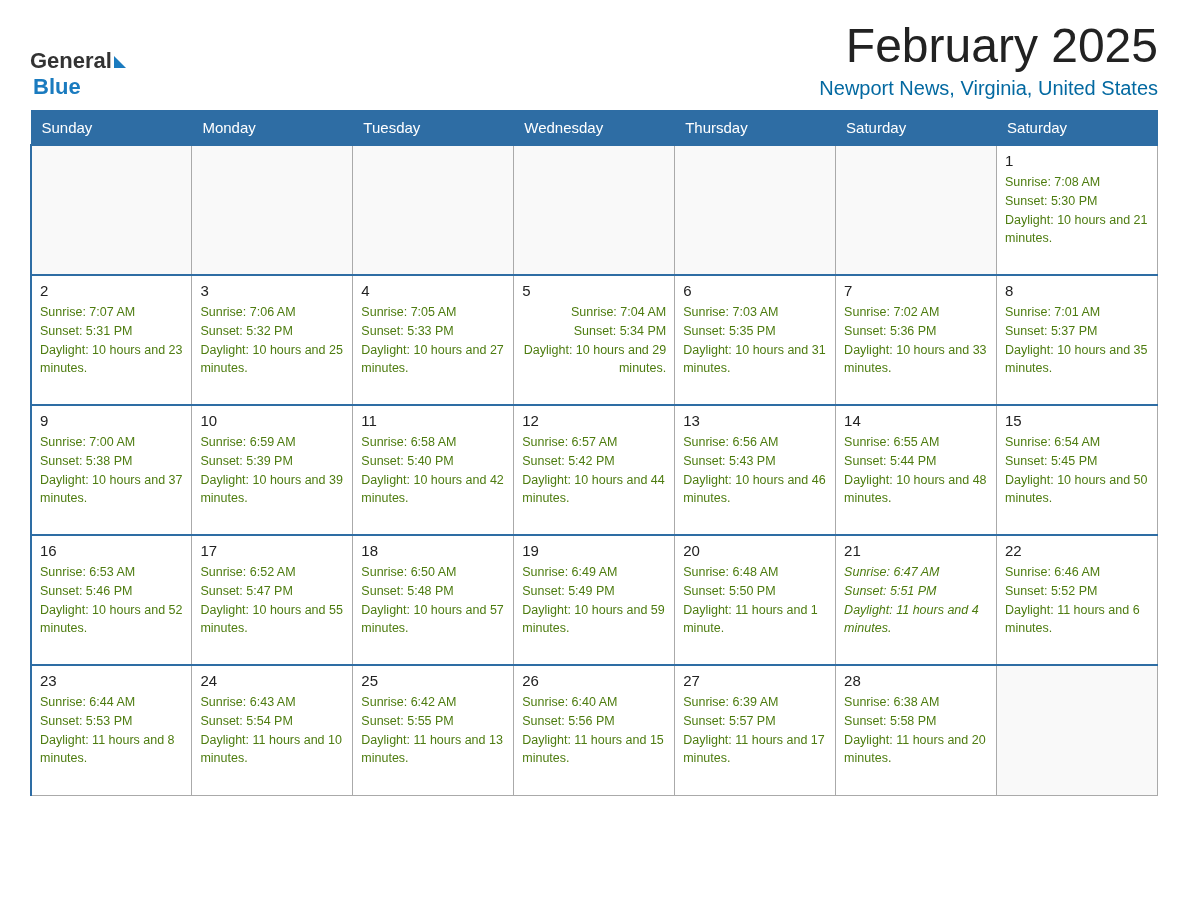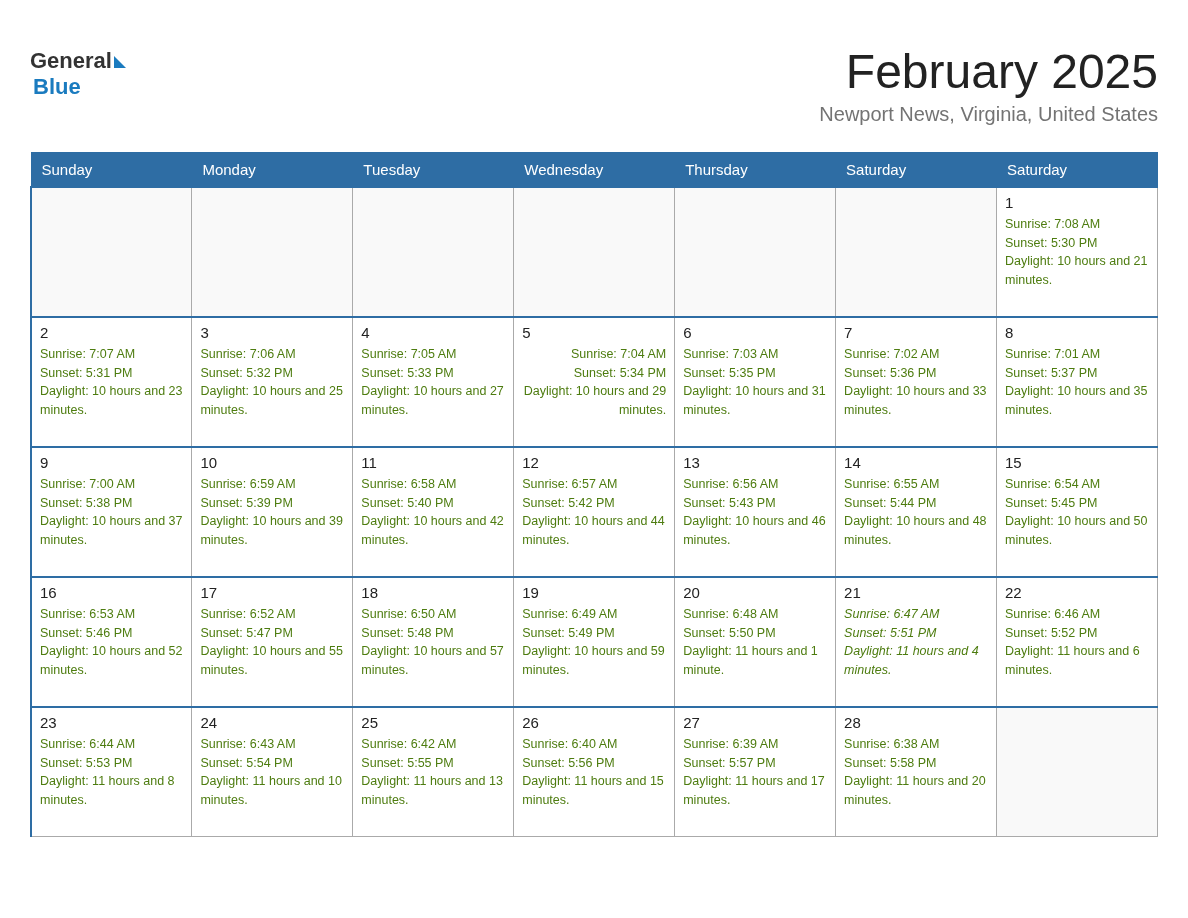--- a/index.html
+++ b/index.html
@@ -46,31 +46,30 @@
       margin-left: 3px;
     }
     .title-block {
       text-align: right;
     }
     .month-title {
       font-size: 48px;
       font-weight: normal;
       color: #222;
       line-height: 1.1;
-      margin-top: 26px;
     }
     .location-title {
       font-size: 20px;
-      color: #737373;
+      color: #0369a1;
       margin-top: 4px;
     }
     .calendar {
       width: 100%;
       border-collapse: collapse;
-      margin-top: 26px;
+      margin-top: 10px;
     }
     .calendar th {
       background-color: #2e6da4;
       color: #fff;
       font-size: 15px;
       font-weight: normal;
       padding: 8px 10px;
       text-align: left;
       border: 1px solid #2e6da4;
     }

